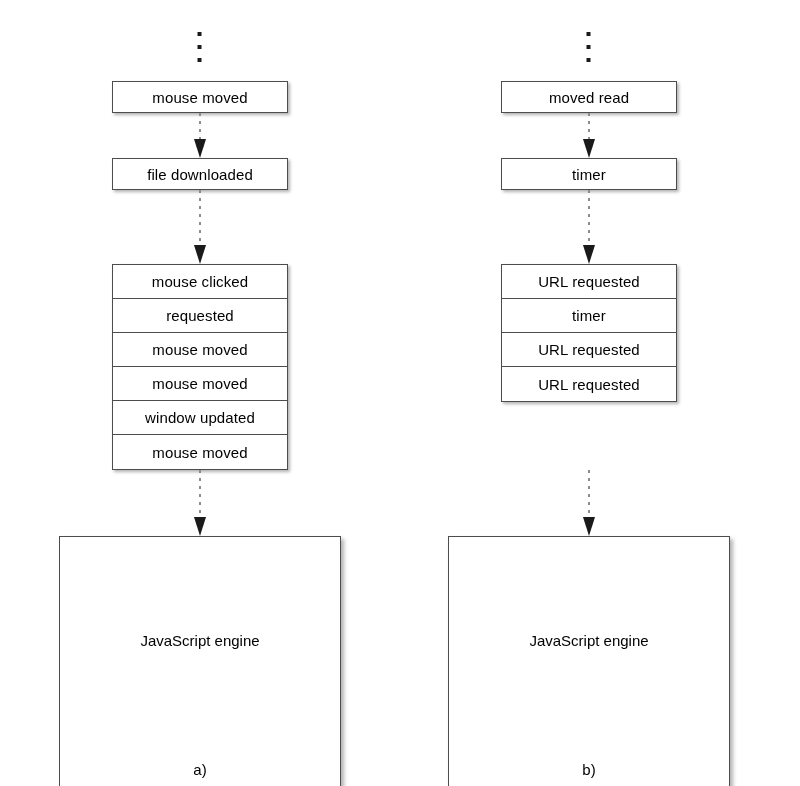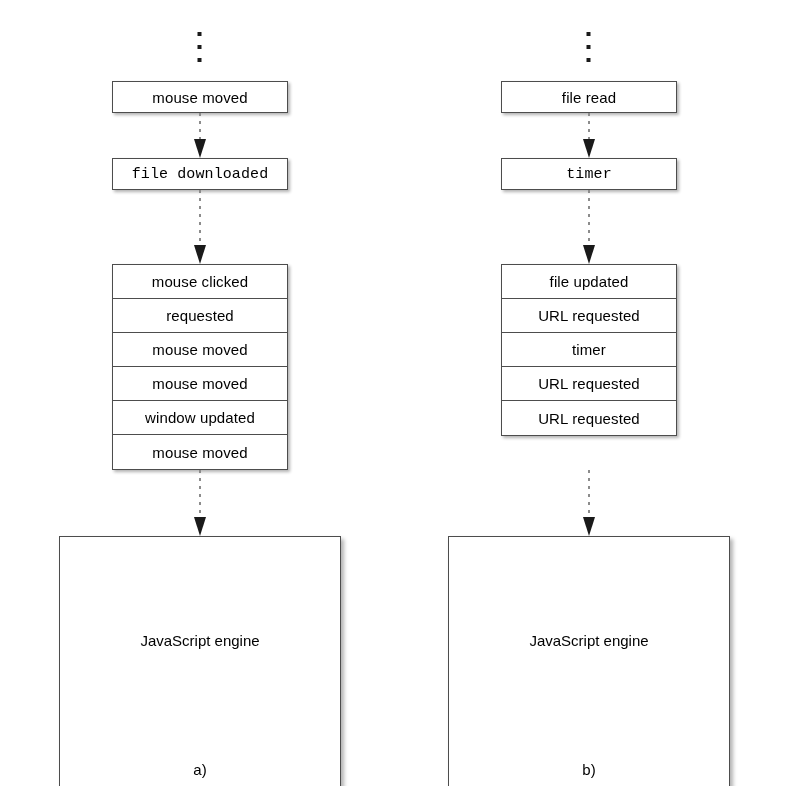--- a/index.html
+++ b/index.html
@@ -64,21 +64,21 @@
     display: flex;
     align-items: center;
     justify-content: center;
     font-size: 15px;
     line-height: 1;
     letter-spacing: 0.1px;
     color: #000000;
   }
 
   .ebox-1 { top: 81px; }
-  .ebox-2 { top: 158px; font-family: Liberation Mono, monospace; }
+  .ebox-2 { top: 158px; }
 
   
   .stack {
     position: absolute;
     left: 50%;
     transform: translateX(-50%);
     top: 264px;
     width: 176px;
     box-sizing: border-box;
     background: #eab308;
@@ -200,40 +200,39 @@
   </div>
 
   <div class="panel panel-b">
 
     <div class="dots">
       <i></i>
         <i></i>
         <i></i>
     </div>
 
-    <div class="ebox ebox-1">file read</div>
+    <div class="ebox ebox-1">moved read</div>
 
     <div class="arrow" style="top:113px; height:45px;">
       <svg width="20" height="45" viewBox="0 0 20 45">
         <line x1="10" y1="0" x2="10" y2="27" stroke="#8c8c8c" stroke-width="2" stroke-dasharray="3 5"></line>
         <polygon points="4,26 16,26 10,45" fill="#1a1a1a"></polygon>
       </svg>
     </div>
 
     <div class="ebox ebox-2">timer</div>
 
     <div class="arrow" style="top:190px; height:74px;">
       <svg width="20" height="74" viewBox="0 0 20 74">
         <line x1="10" y1="0" x2="10" y2="56" stroke="#8c8c8c" stroke-width="2" stroke-dasharray="3 5"></line>
         <polygon points="4,55 16,55 10,74" fill="#1a1a1a"></polygon>
       </svg>
     </div>
 
     <div class="stack">
-      <div class="row">file updated</div>
       <div class="row">URL requested</div>
       <div class="row">timer</div>
       <div class="row">URL requested</div>
       <div class="row">URL requested</div>
     </div>
 
     <div class="arrow" style="top:470px; height:66px;">
       <svg width="20" height="66" viewBox="0 0 20 66">
         <line x1="10" y1="0" x2="10" y2="48" stroke="#8c8c8c" stroke-width="2" stroke-dasharray="3 5"></line>
         <polygon points="4,47 16,47 10,66" fill="#1a1a1a"></polygon>

